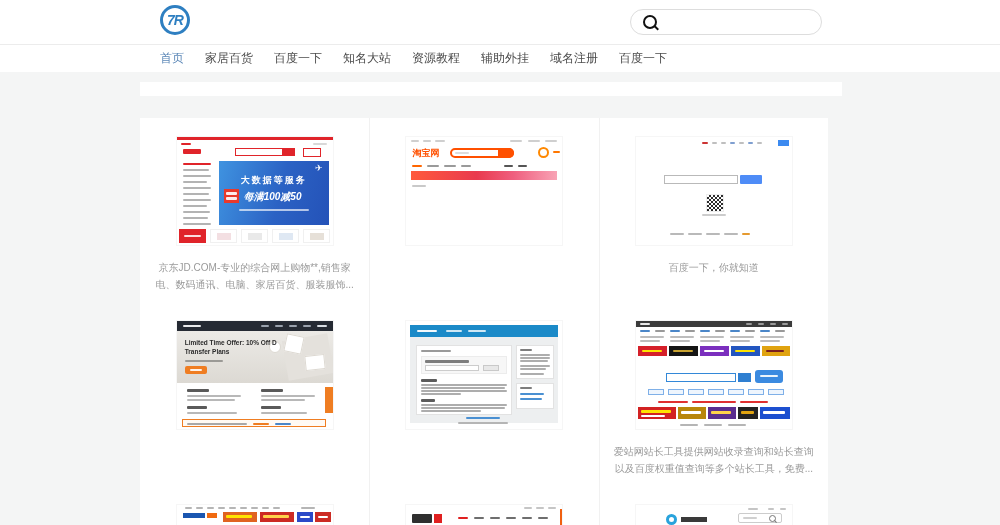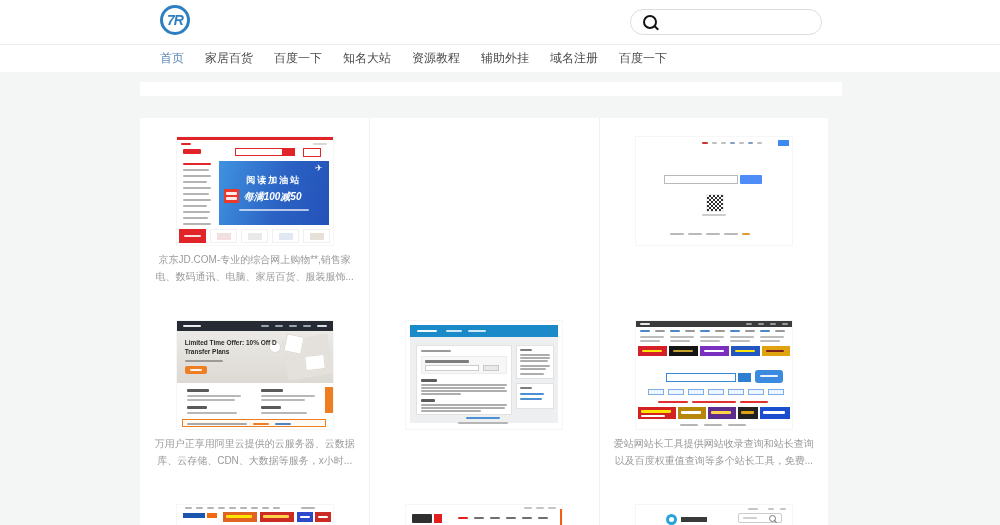--- a/index.html
+++ b/index.html
@@ -31,21 +31,21 @@
   .nav a.active{color:#5b87b7}
 
   .notice{position:absolute;left:140px;top:82px;width:702px;height:14px;background:#fff}
 
   
   .grid{position:absolute;left:140px;top:118px;width:688px;background:#fff;display:grid;grid-template-columns:1fr 1fr 1fr}
   .cell{border-left:1px solid #f1f1f1;min-height:184px}
   .cell.nl{border-left:none}
   .thumb{display:block;position:relative;width:156px;height:108px;margin:19px auto 0;background:#fff;overflow:hidden;
          box-shadow:0 0 0 1px #f6f6f6;cursor:pointer}
-  .caption{margin:6px 12px 0;text-align:center;font-size:10px;line-height:1.7;color:#9a9a9a;cursor:pointer}
+  .caption{margin:14px 12px 0;text-align:center;font-size:10px;line-height:1.7;color:#9a9a9a;cursor:pointer}
 </style>
 </head>
 <body>
 
 <div class="header">
   <div class="logo">
     <span class="badge">
         <i>7R</i>
       </span>
   </div>
@@ -86,21 +86,21 @@
       <div class="bar" style="top:56px;left:6px;width:26px;background:#b3b3b3"></div>
       <div class="bar" style="top:62px;left:6px;width:28px;background:#b3b3b3"></div>
       <div class="bar" style="top:68px;left:6px;width:24px;background:#b3b3b3"></div>
       <div class="bar" style="top:74px;left:6px;width:27px;background:#b3b3b3"></div>
       <div class="bar" style="top:80px;left:6px;width:25px;background:#b3b3b3"></div>
       <div class="bar" style="top:86px;left:6px;width:28px;background:#b3b3b3"></div>
       <div class="a" style="top:24px;left:42px;width:110px;height:64px;overflow:hidden;
            background:linear-gradient(105deg,#3f93e0,#2b62c4 55%,#2452b8)">
         <span class="a" style="top:2px;right:6px;color:#fff;font-size:9px">✈</span>
         <div class="a" style="top:13px;left:0;width:100%;text-align:center;color:#fff;font-weight:bold;
-             font-size:9px;letter-spacing:2px">阅读加油站</div>
+             font-size:9px;letter-spacing:2px">大数据等服务</div>
         <div class="a" style="top:28px;left:5px;width:15px;height:14px;background:#e8392b">
           <div class="bar" style="top:3px;left:2px;width:11px;height:3px;background:#fff;opacity:.9"></div>
           <div class="bar" style="top:8px;left:2px;width:11px;height:3px;background:#fff;opacity:.9"></div>
         </div>
         <div class="a" style="top:29px;left:25px;color:#fff;font-weight:bold;font-style:italic;font-size:10px;
              white-space:nowrap">每满100减50</div>
         <div class="bar" style="top:48px;left:20px;width:70px;background:rgba(255,255,255,.65)"></div>
       </div>
       <div class="a" style="top:92px;left:2px;width:27px;height:14px;background:#e0242a">
         <div class="bar" style="top:6px;left:5px;width:17px;background:rgba(255,255,255,.85)"></div>
@@ -115,20 +115,45 @@
         <div class="a" style="top:3px;left:6px;width:14px;height:7px;background:#dfe8f3"></div>
       </div>
       <div class="a" style="top:92px;left:126px;width:27px;height:14px;background:#fff;border:1px solid #f0f0f0;box-sizing:border-box">
         <div class="a" style="top:3px;left:6px;width:14px;height:7px;background:#e6e0d8"></div>
       </div>
     </a>
     <p class="caption">京东JD.COM-专业的综合网上购物**,销售家电、数码通讯、电脑、家居百货、服装服饰...</p>
   </section>
 
   <section class="cell">
+    <a class="thumb">
+      <div class="bar" style="top:3px;left:5px;width:8px;background:#cfcfcf"></div>
+      <div class="bar" style="top:3px;left:17px;width:8px;background:#cfcfcf"></div>
+      <div class="bar" style="top:3px;left:29px;width:10px;background:#cfcfcf"></div>
+      <div class="bar" style="top:3px;right:40px;width:12px;background:#cfcfcf"></div>
+      <div class="bar" style="top:3px;right:22px;width:12px;background:#cfcfcf"></div>
+      <div class="bar" style="top:3px;right:5px;width:12px;background:#cfcfcf"></div>
+      <div class="a" style="top:10px;left:6px;font-weight:bold;font-size:9px;color:#ff5000;white-space:nowrap">淘宝网</div>
+      <div class="a" style="top:11px;left:44px;width:64px;height:10px;border:2px solid #ff5000;border-radius:6px;box-sizing:border-box">
+        <div class="bar" style="top:2px;left:3px;width:14px;background:#ddd"></div>
+        <div class="a" style="top:-2px;right:-2px;width:16px;height:10px;background:#ff5000;border-radius:0 5px 5px 0"></div>
+      </div>
+      <div class="a" style="top:10px;left:132px;width:11px;height:11px;border-radius:50%;
+           border:2px solid #ff8800;box-sizing:border-box"></div>
+      <div class="bar" style="top:14px;right:2px;width:7px;background:#ff7700"></div>
+      <div class="bar" style="top:28px;left:6px;width:10px;background:#ff6600"></div>
+      <div class="bar" style="top:28px;left:21px;width:12px;background:#9a9a9a"></div>
+      <div class="bar" style="top:28px;left:38px;width:12px;background:#9a9a9a"></div>
+      <div class="bar" style="top:28px;left:55px;width:10px;background:#9a9a9a"></div>
+      <div class="bar" style="top:28px;left:98px;width:9px;background:#555"></div>
+      <div class="bar" style="top:28px;left:112px;width:9px;background:#555"></div>
+      <div class="a" style="top:34px;left:5px;width:146px;height:9px;
+           background:linear-gradient(90deg,#ff5a3c,#e93a4e 45%,#ef5e7e 70%,#f8a3b5)"></div>
+      <div class="bar" style="top:48px;left:6px;width:14px;background:#c9c9c9"></div>
+    </a>
   </section>
 
   <section class="cell">
     <a class="thumb">
       <div class="bar" style="top:5px;left:66px;width:6px;background:#cc3333"></div>
       <div class="bar" style="top:5px;left:76px;width:5px;background:#bfbfbf"></div>
       <div class="bar" style="top:5px;left:85px;width:5px;background:#bfbfbf"></div>
       <div class="bar" style="top:5px;left:94px;width:5px;background:#7f9fd0"></div>
       <div class="bar" style="top:5px;left:103px;width:5px;background:#bfbfbf"></div>
       <div class="bar" style="top:5px;left:112px;width:5px;background:#7f9fd0"></div>
@@ -138,20 +163,21 @@
       <div class="a" style="top:38px;left:104px;width:22px;height:9px;background:#4e8cf7;border-radius:1px"></div>
       <div class="a" style="top:57px;left:70px;width:16px;height:16px;border:1px solid #eee;
            background:repeating-conic-gradient(#2e2e2e 0% 25%,#fff 0% 50%);background-size:4px 4px"></div>
       <div class="bar" style="top:77px;left:66px;width:24px;height:2px;background:#cccccc"></div>
       <div class="bar" style="top:96px;left:34px;width:14px;background:#b9b9b9"></div>
       <div class="bar" style="top:96px;left:52px;width:14px;background:#b9b9b9"></div>
       <div class="bar" style="top:96px;left:70px;width:14px;background:#b9b9b9"></div>
       <div class="bar" style="top:96px;left:88px;width:14px;background:#b9b9b9"></div>
       <div class="bar" style="top:96px;left:106px;width:8px;background:#e59a30"></div>
     </a>
+    <p class="caption">百度一下，你就知道</p>
   </section>
 
   <section class="cell nl">
     <a class="thumb">
       <div class="a" style="top:0;left:0;width:156px;height:10px;background:#252a33">
         <div class="bar" style="top:4px;left:6px;width:18px;background:#fff;opacity:.9"></div>
         <div class="bar" style="top:4px;right:64px;width:8px;background:#9aa2ad"></div>
         <div class="bar" style="top:4px;right:50px;width:8px;background:#9aa2ad"></div>
         <div class="bar" style="top:4px;right:36px;width:8px;background:#9aa2ad"></div>
         <div class="bar" style="top:4px;right:22px;width:8px;background:#9aa2ad"></div>
@@ -180,21 +206,20 @@
       <div class="bar" style="top:91px;left:10px;width:50px;height:1.5px;background:#b8b8b8"></div>
       <div class="bar" style="top:85px;left:84px;width:20px;height:3px;background:#5a5a5a"></div>
       <div class="bar" style="top:91px;left:84px;width:46px;height:1.5px;background:#b8b8b8"></div>
       <div class="a" style="top:66px;right:0;width:8px;height:26px;background:#ef7d22"></div>
       <div class="a" style="top:98px;left:5px;width:144px;height:8px;border:1px solid #ef7d22;background:#fffaf4;box-sizing:border-box">
         <div class="bar" style="top:3px;left:4px;width:60px;height:1.5px;background:#a8a8a8"></div>
         <div class="bar" style="top:3px;left:70px;width:16px;height:1.5px;background:#ef7d22"></div>
         <div class="bar" style="top:3px;left:92px;width:16px;height:1.5px;background:#4a86c8"></div>
       </div>
     </a>
-    <p class="caption">万用户正享用阿里云提供的云服务器、云数据库、云存储、CDN、大数据等服务，x小时...</p>
   </section>
 
   <section class="cell">
     <a class="thumb">
       <div class="a" style="top:4px;left:4px;width:148px;height:12px;background:#1b8ac8">
         <div class="bar" style="top:5px;left:7px;width:20px;background:#fff;opacity:.95"></div>
         <div class="bar" style="top:5px;left:36px;width:16px;background:#cfe8f5"></div>
         <div class="bar" style="top:5px;left:58px;width:18px;background:#cfe8f5"></div>
       </div>
       <div class="a" style="top:16px;left:4px;width:148px;height:86px;background:#edeff0"></div>

